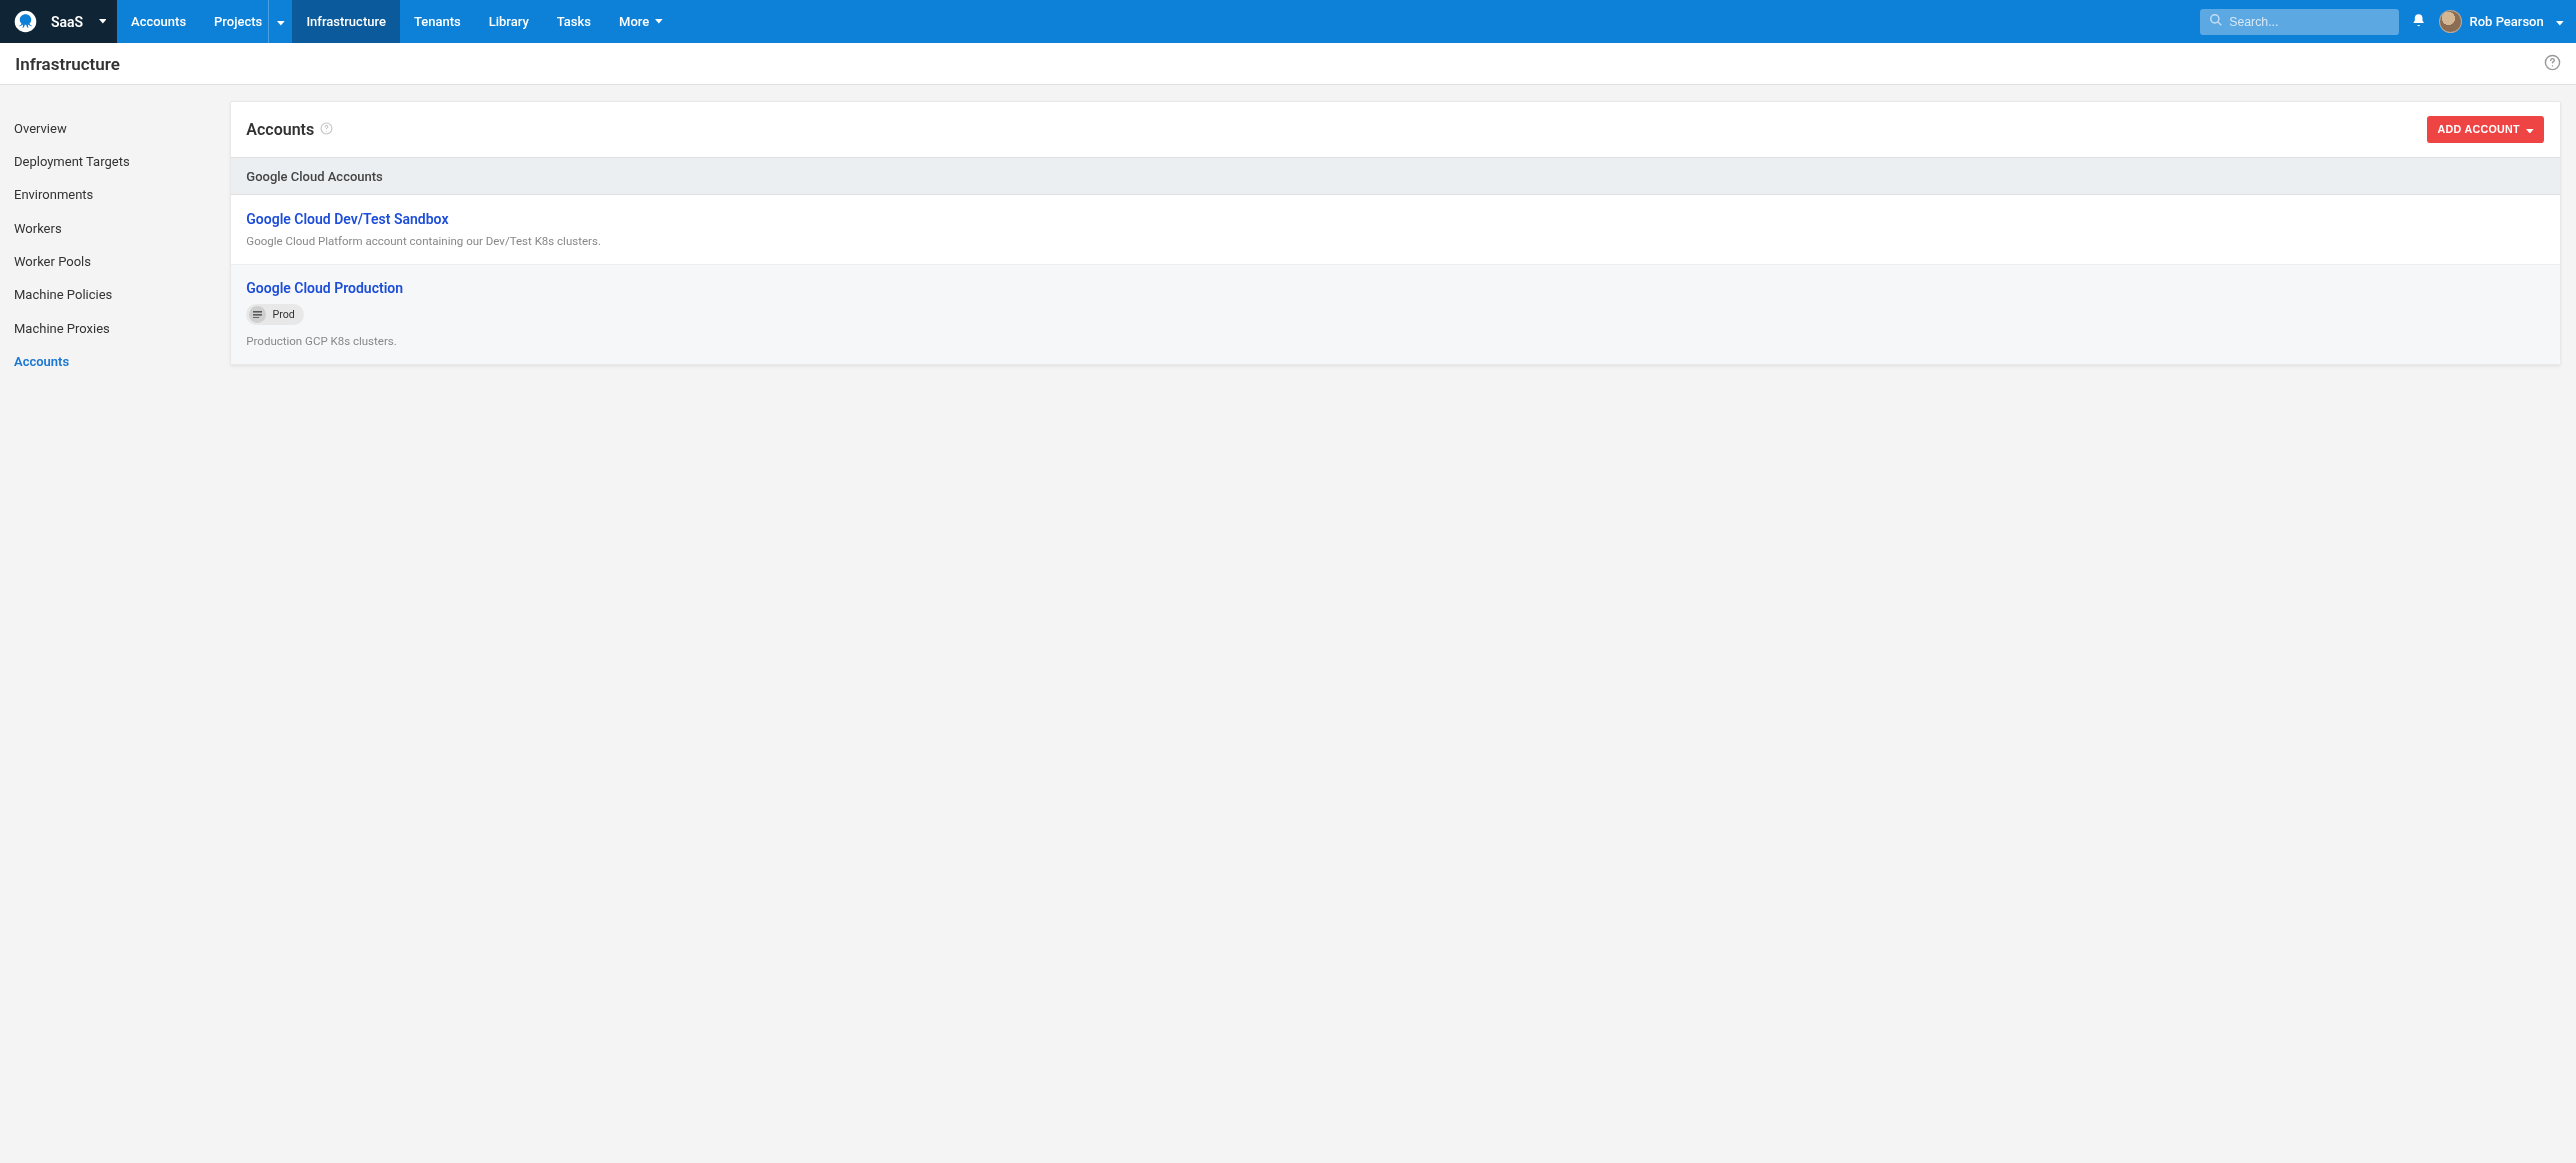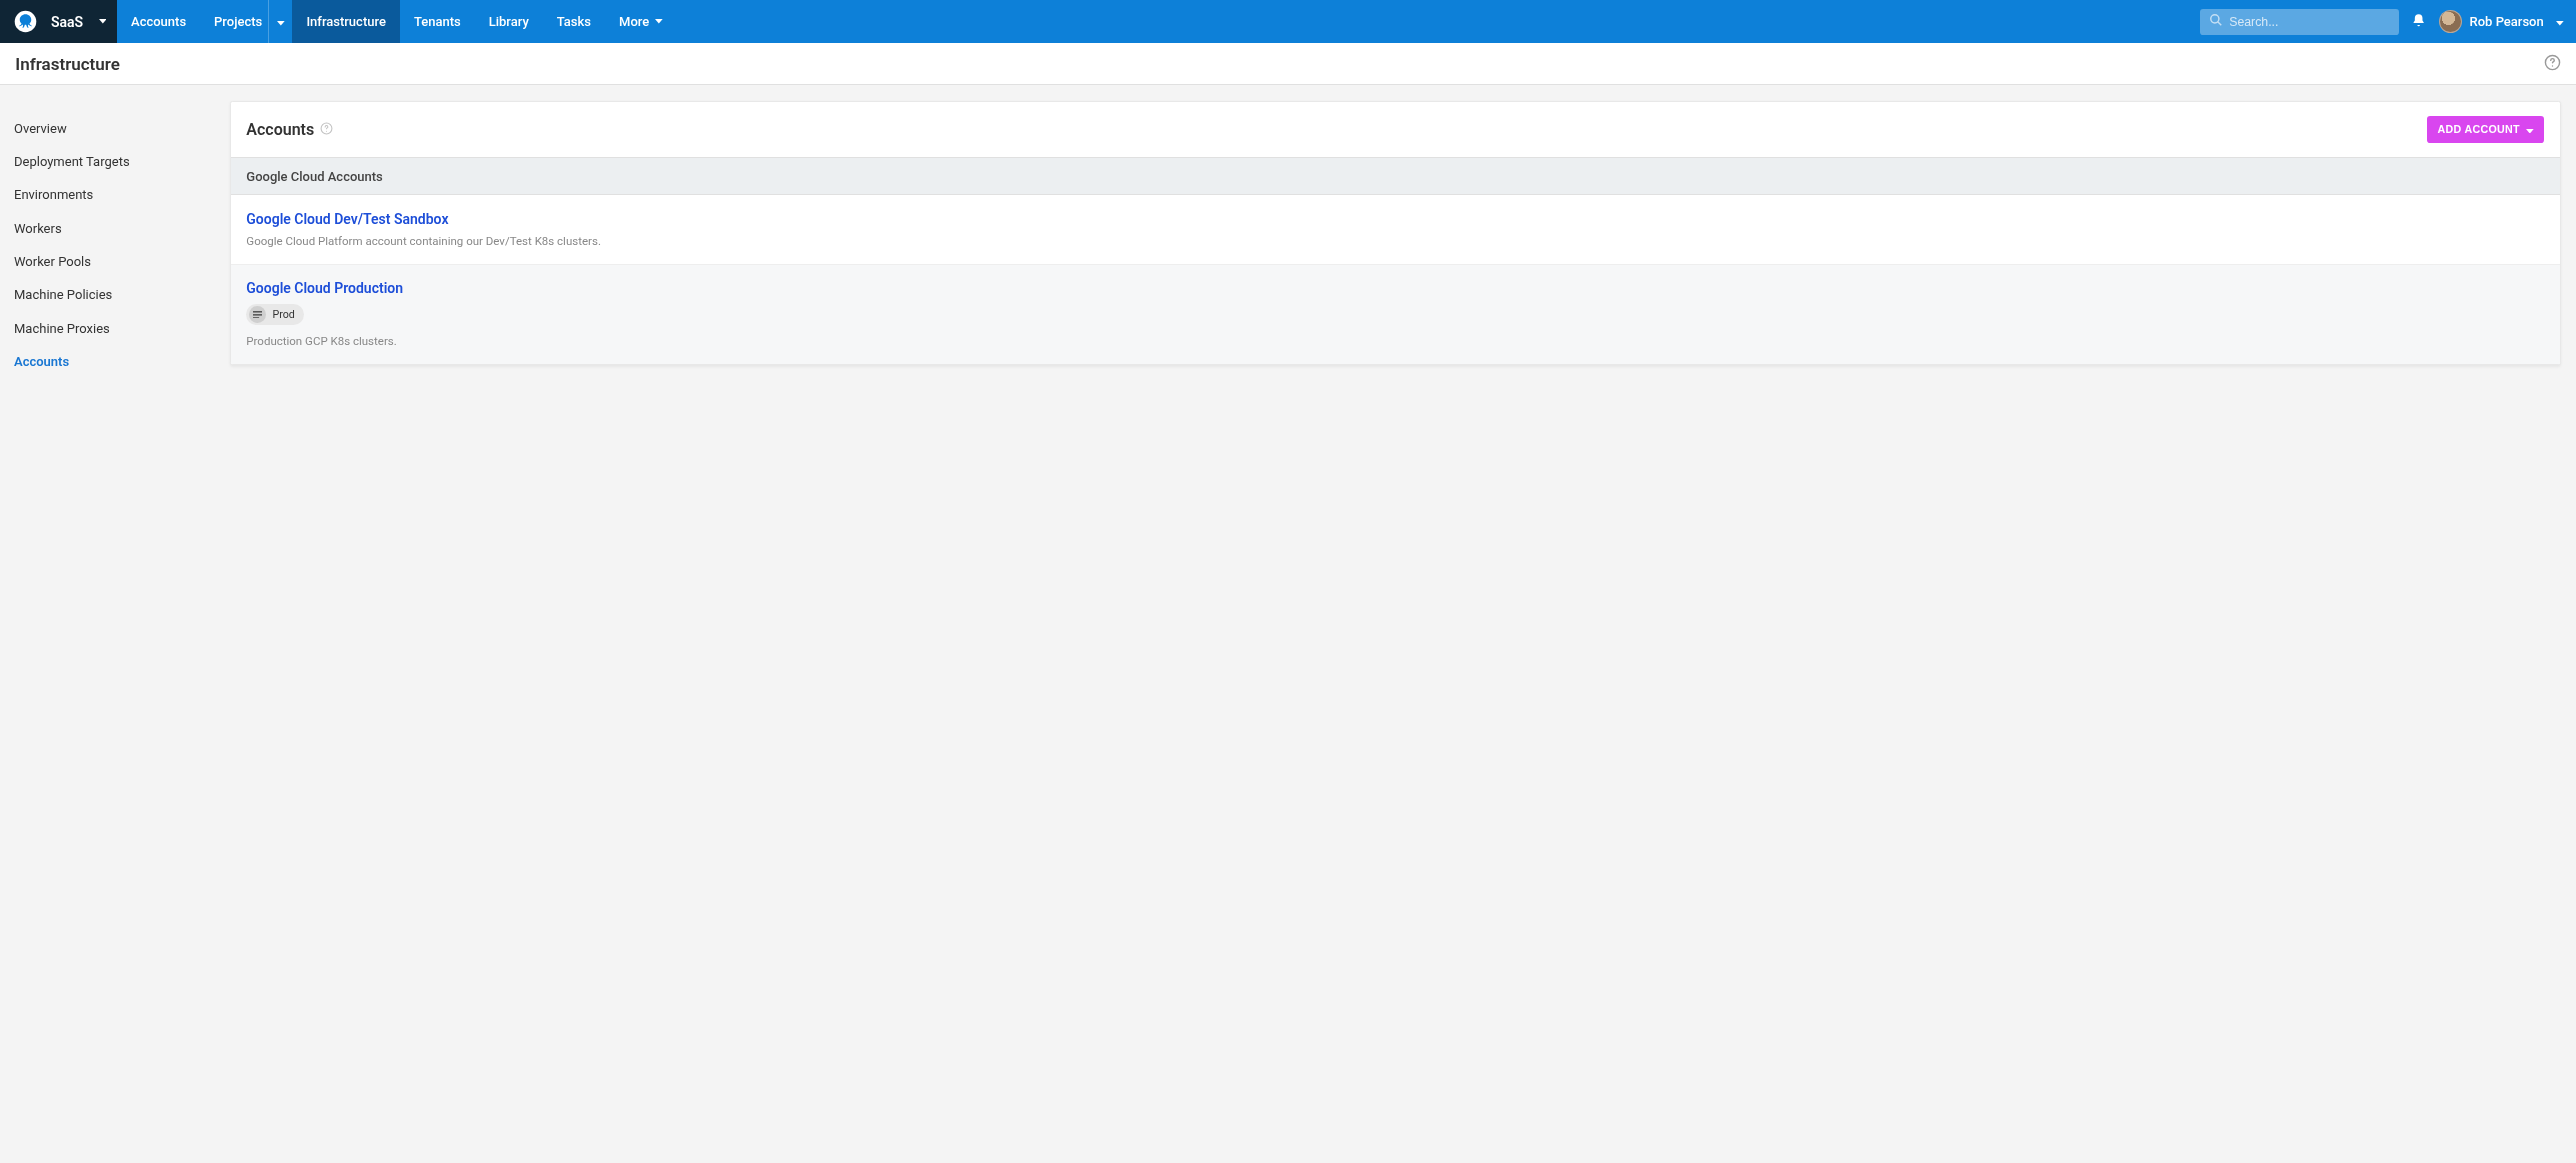--- a/index.html
+++ b/index.html
@@ -140,21 +140,21 @@
     align-items: center;
     padding: 14px 15.3px;
   }
   .card-title {
     font-size: 16px; font-weight: 600; color: #333;
     display: flex; align-items: center; gap: 6.1px;
   }
   .small-help { opacity: 0.5; }
   .add-btn {
     margin-left: auto;
-    background: #d946ef;
+    background: #ef4444;
     color: #fff;
     font-weight: 700;
     font-size: 10.7px;
     letter-spacing: 0.3px;
     border: none;
     border-radius: 3.1px;
     padding: 7.7px 10.7px;
     display: flex; align-items: center; gap: 6.1px;
     cursor: pointer;
   }

